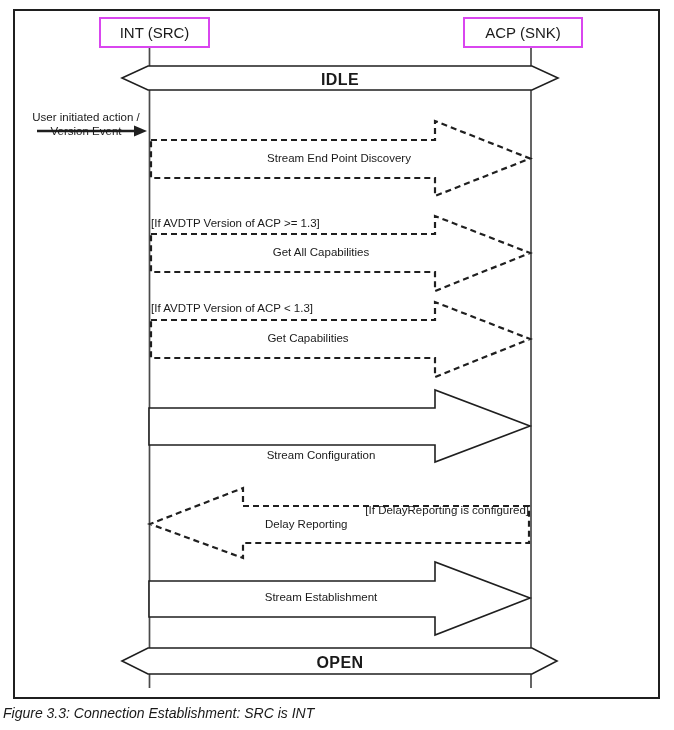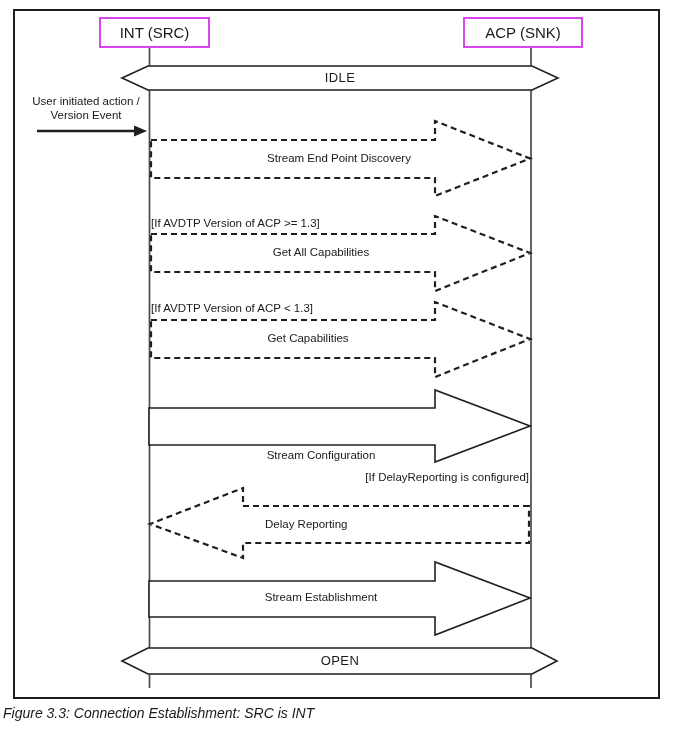--- a/index.html
+++ b/index.html
@@ -19,24 +19,24 @@
 
   .lbl{position:absolute;z-index:2;line-height:1.15;white-space:nowrap;}
   .ctr{text-align:center;}
   .rgt{text-align:right;}
   .box{
     position:absolute;z-index:2;box-sizing:border-box;
     border:2px solid #d946ef;background:#fff;
     display:flex;align-items:center;justify-content:center;
     font-size:15px;
   }
-  .state{font-size:13px;letter-spacing:.4px;}
+  .state{font-size:16px;letter-spacing:.4px;font-weight:bold;}
   .msg{font-size:11.5px;}
   .cond{font-size:11.5px;}
-  .trig{font-size:11.5px;}
+  .trig{font-size:11.5px;margin-top:16px;}
   .caption{font-size:14px;font-style:italic;}
   .watermark{font-size:14px;color:var(--watermark,#d6d6d6);}
 </style>
 </head>
 <body>
 
 <div class="page">
 
   <svg class="canvas" width="674" height="730" viewBox="0 0 674 730">
 
@@ -71,20 +71,20 @@
   <div class="lbl ctr msg" style="left:150px;top:152px;width:378px;">Stream End Point Discovery</div>
 
   <div class="lbl cond" style="left:151px;top:217px;">[If AVDTP Version of ACP &gt;= 1.3]</div>
   <div class="lbl ctr msg" style="left:150px;top:246px;width:342px;">Get All Capabilities</div>
 
   <div class="lbl cond" style="left:151px;top:302px;">[If AVDTP Version of ACP &lt; 1.3]</div>
   <div class="lbl ctr msg" style="left:150px;top:332px;width:316px;">Get Capabilities</div>
 
   <div class="lbl ctr msg" style="left:150px;top:417px;width:342px;margin-top:32px;">Stream Configuration</div>
 
-  <div class="lbl rgt cond" style="left:330px;top:471px;width:199px;">[If DelayReporting is configured]</div>
+  <div class="lbl rgt cond" style="left:330px;top:504px;width:199px;">[If DelayReporting is configured]</div>
   <div class="lbl msg" style="left:265px;top:518px;">Delay Reporting</div>
 
   <div class="lbl ctr msg" style="left:150px;top:591px;width:342px;">Stream Establishment</div>
 
   <div class="lbl caption" style="left:3px;top:705px;">Figure 3.3: Connection Establishment: SRC is INT</div>
 
 </div>
 
 </body></html>

